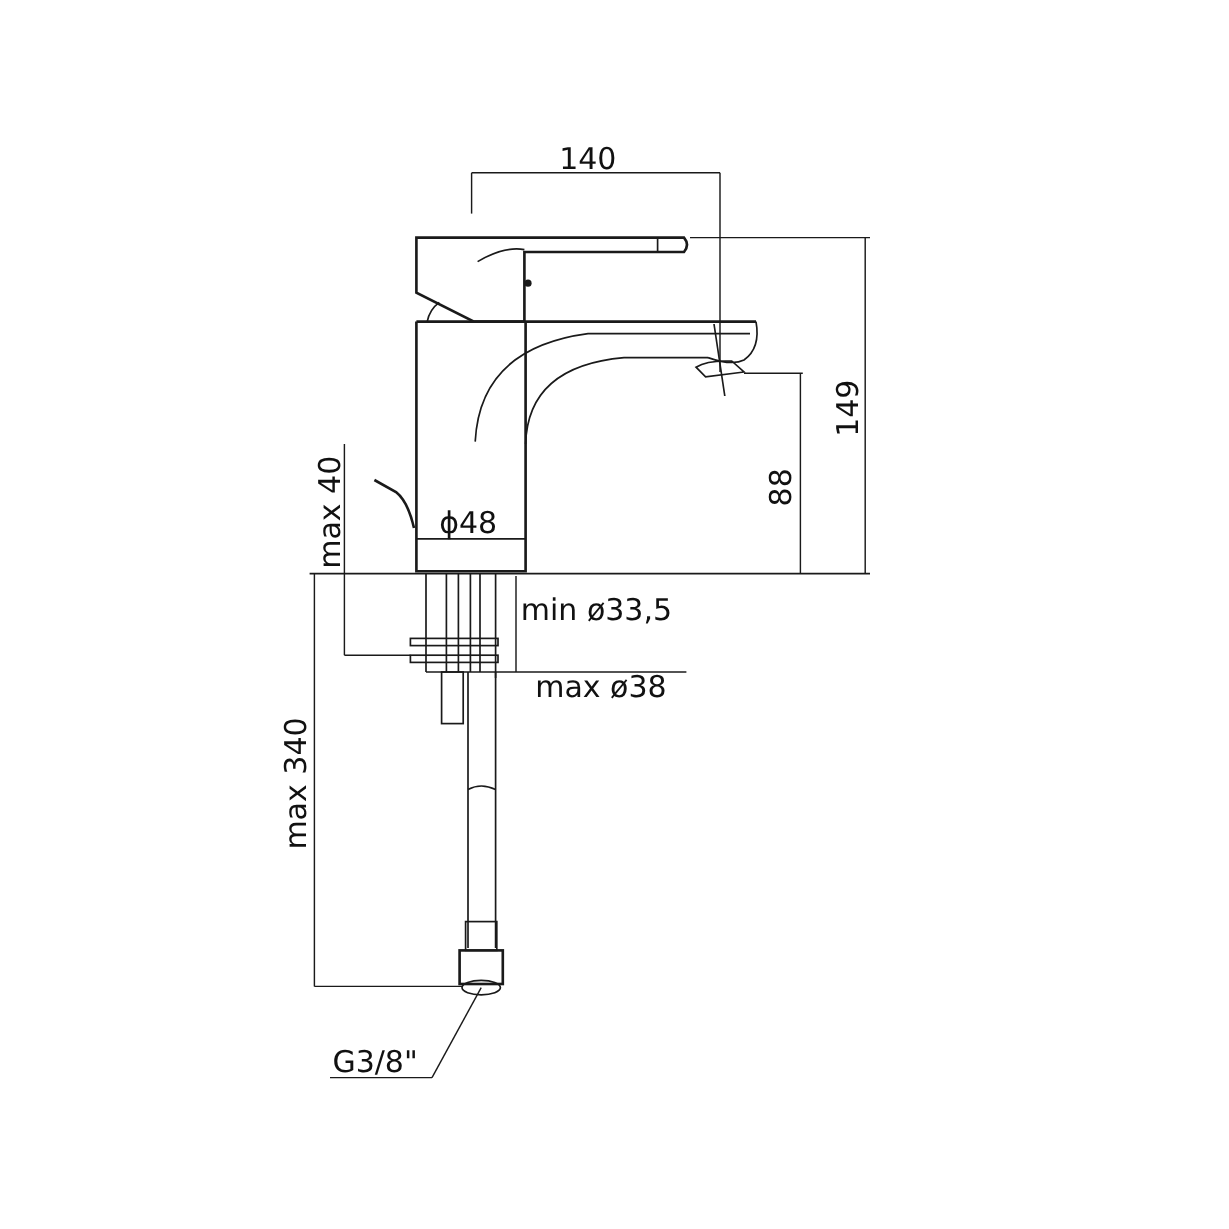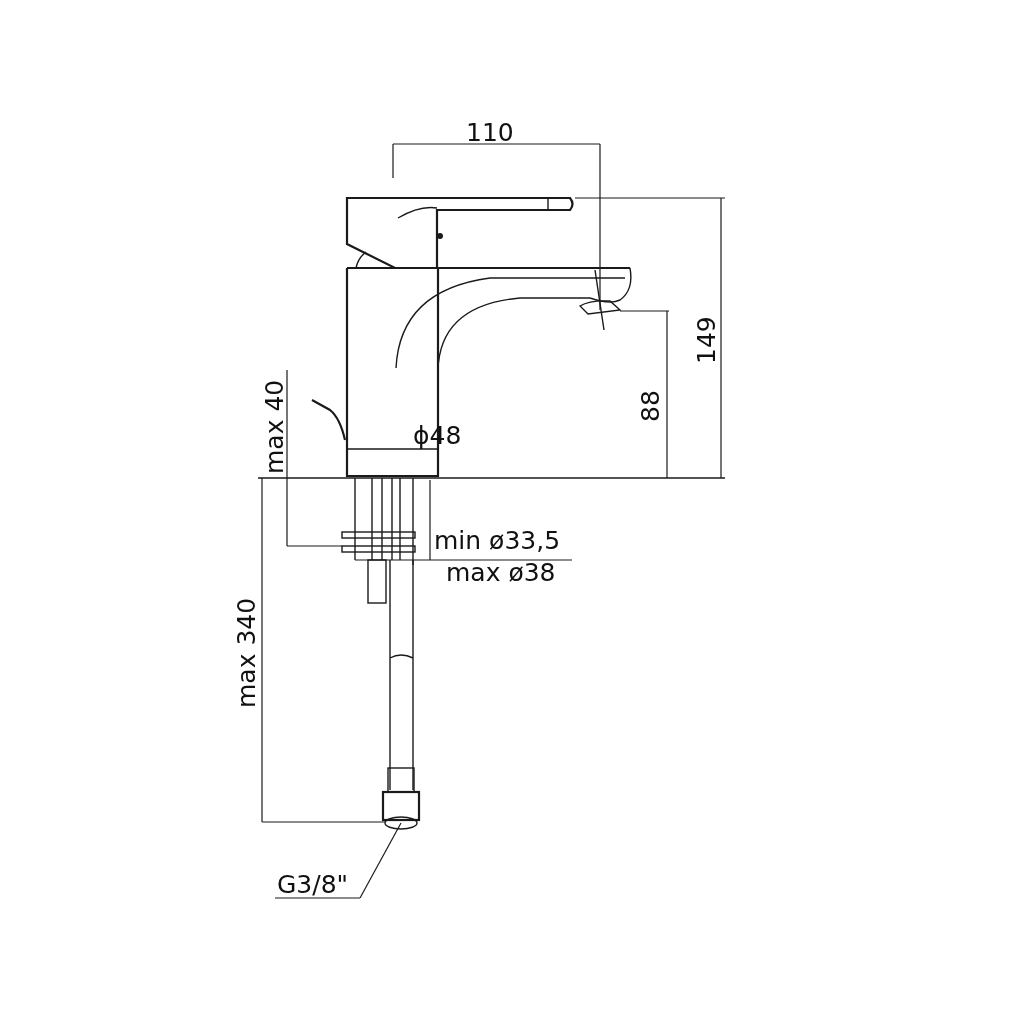--- a/index.html
+++ b/index.html
@@ -88,21 +88,21 @@
     <line class="dim" x1="262" y1="478" x2="262" y2="822"></line>
     <line class="dim" x1="262" y1="822" x2="385" y2="822"></line>
   </g>
 
   <g>
     <line class="dim" x1="401" y1="823" x2="360" y2="898"></line>
     <line class="dim" x1="275" y1="898" x2="360" y2="898"></line>
   </g>
 </svg>
 
-<div class="lbl" style="left:466px; top:120px;">110</div>
+<div class="lbl" style="left:466px; top:120px;">140</div>
 <div class="lbl rot" style="left:694px; top:364px;">149</div>
 <div class="lbl rot" style="left:638px; top:422px;">88</div>
-<div class="lbl" style="left:366px; top:423px;margin-left:47px;">ϕ48</div>
+<div class="lbl" style="left:366px; top:423px;">ϕ48</div>
 <div class="lbl rot" style="left:262px; top:474px;">max 40</div>
-<div class="lbl" style="left:434px; top:496px;margin-top:32px;">min ø33,5</div>
+<div class="lbl" style="left:434px; top:496px;">min ø33,5</div>
 <div class="lbl" style="left:446px; top:560px;">max ø38</div>
 <div class="lbl rot" style="left:234px; top:708px;">max 340</div>
 <div class="lbl" style="left:277px; top:872px;">G3/8"</div>
 
 </body></html>

